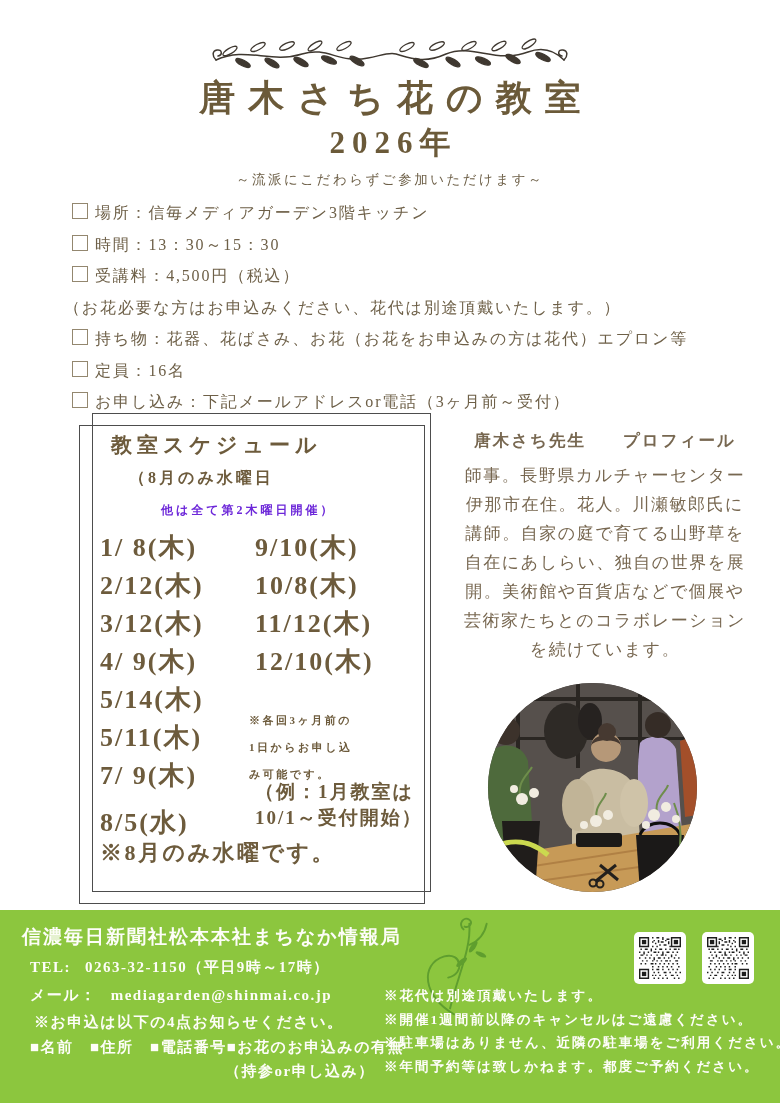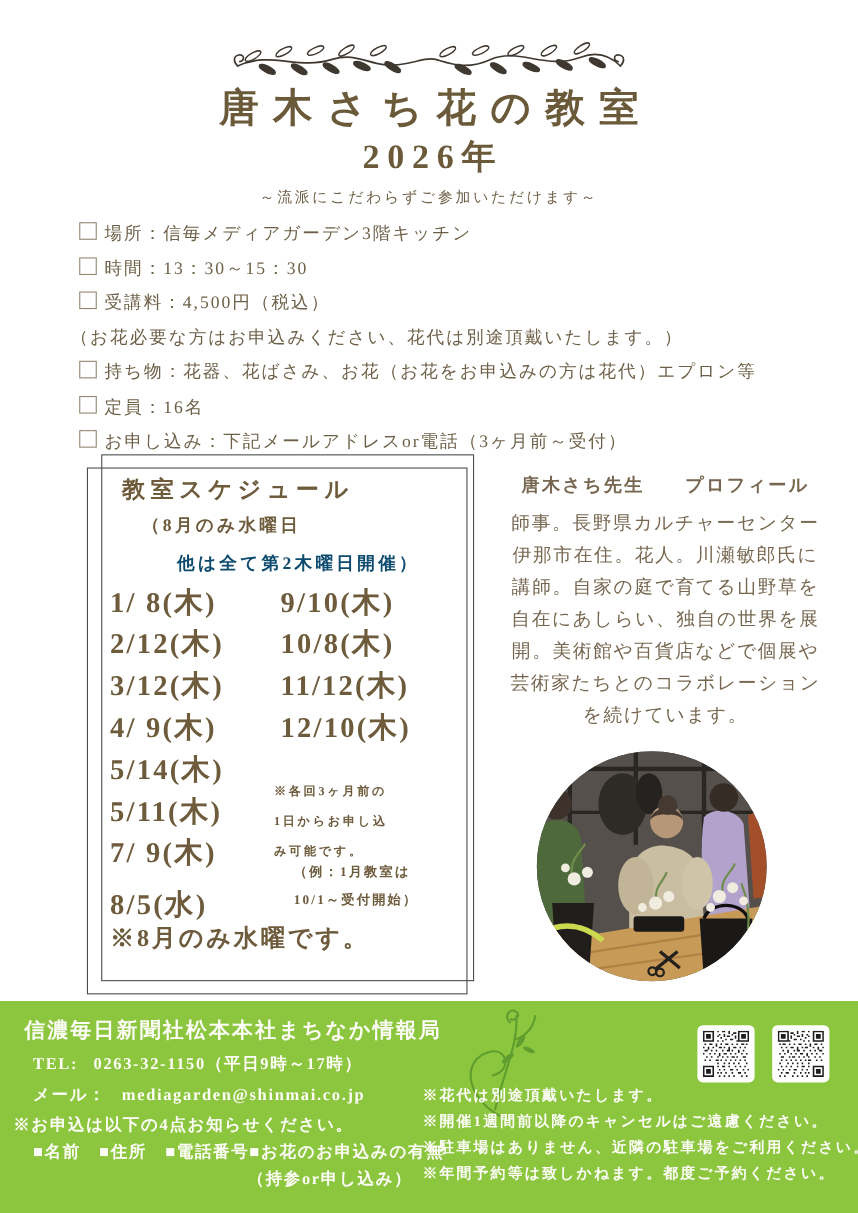--- a/index.html
+++ b/index.html
@@ -20,43 +20,43 @@
   .d-row{height:31.5px;line-height:31.5px;font-size:16px;letter-spacing:1.8px;color:#6e6048;white-space:nowrap;}
   .d-row .box{display:inline-block;width:14px;height:14px;border:1.5px solid #93876f;
     vertical-align:-1px;margin-right:7px;background:#fff;}
   .d-row.no-box{padding-left:0;margin-left:-8px;}
   
   .sched{position:absolute;left:79px;top:413px;width:354px;height:492px;}
   .sched .b1{position:absolute;left:13px;top:0;width:339px;height:479px;border:1.5px solid #4d4d4d;box-sizing:border-box;}
   .sched .b2{position:absolute;left:0;top:12px;width:346px;height:479px;border:1.5px solid #4d4d4d;box-sizing:border-box;}
   .sched-head{position:absolute;left:32px;top:18px;font-size:21px;font-weight:600;letter-spacing:5px;color:#6d5b3c;}
   .sched-sub1{position:absolute;left:50px;top:55px;font-size:16px;letter-spacing:3px;color:#6d5b3c;font-weight:600;}
-  .sched-sub2{position:absolute;left:82px;top:89px;font-size:16px;letter-spacing:3px;color:#0c4a6e;font-weight:600;}
+  .sched-sub2{position:absolute;left:82px;top:89px;font-size:12px;letter-spacing:3px;color:#6d28d9;font-weight:600;}
   .dates-l{position:absolute;left:21px;top:116px;}
   .dates-r{position:absolute;left:176px;top:116px;}
   .date{height:38px;line-height:38px;font-size:26px;font-weight:600;letter-spacing:2px;color:#6d5b3c;white-space:pre;}
   .date.gap{margin-top:9px;}
   .sched-note{position:absolute;left:170px;top:294px;font-size:11px;line-height:27px;letter-spacing:2.5px;color:#6d5b3c;font-weight:600;font-family:Liberation Serif, serif;}
-  .sched-ex{position:absolute;left:188px;top:366px;font-size:12px;line-height:26px;letter-spacing:2px;color:#6d5b3c;font-weight:600;}
+  .sched-ex{position:absolute;left:176px;top:366px;font-size:19px;line-height:26px;letter-spacing:2px;color:#6d5b3c;font-weight:600;}
   .sched-foot{position:absolute;left:21px;top:425px;font-size:22px;font-weight:700;letter-spacing:2.5px;color:#6d5b3c;}
   
   .profile{position:absolute;left:440px;top:430px;width:330px;text-align:center;color:#776750;}
   .profile .p-head{font-size:16.5px;font-weight:600;letter-spacing:2px;margin-bottom:9px;}
   .profile .p-line{font-size:17px;line-height:29px;letter-spacing:1.5px;font-weight:500;}
   
   .photo{position:absolute;left:488px;top:683px;width:209px;height:209px;border-radius:50%;
     overflow:hidden;background:#4c4743;}
   .photo svg{display:block;filter:blur(0.6px);}
   
   .footer{position:absolute;left:0;top:910px;width:780px;height:193px;background:#8cc63e;color:#fdfdf8;padding-left:27px;}
   .f-org{position:absolute;left:22px;top:14px;font-size:19px;font-weight:700;letter-spacing:2px;white-space:nowrap;}
   .f-line{position:absolute;font-size:15px;letter-spacing:1.5px;font-weight:600;white-space:nowrap;}
   .f-tel{left:30px;top:48px;}
   .f-mail{left:30px;top:76px;}
-  .f-apply{left:12px;top:103px;}
+  .f-apply{left:34px;top:103px;}
   .f-items{left:30px;top:128px;}
   .f-items2{left:225px;top:152px;}
   .f-label{margin-right:14px;}
   .f-notes{position:absolute;left:384px;top:74px;}
   .f-note{font-size:13.5px;letter-spacing:2px;font-weight:600;height:23.5px;line-height:23.5px;white-space:nowrap;}
   .qr{position:absolute;top:22px;width:52px;height:52px;background:#ffffff;border-radius:5px;padding:5px;box-sizing:border-box;}
   .qr1{left:634px;} .qr2{left:702px;}
   .qr svg{display:block;width:42px;height:42px;}
   .f-vine{position:absolute;left:392px;top:4px;width:120px;height:106px;}
 </style>

